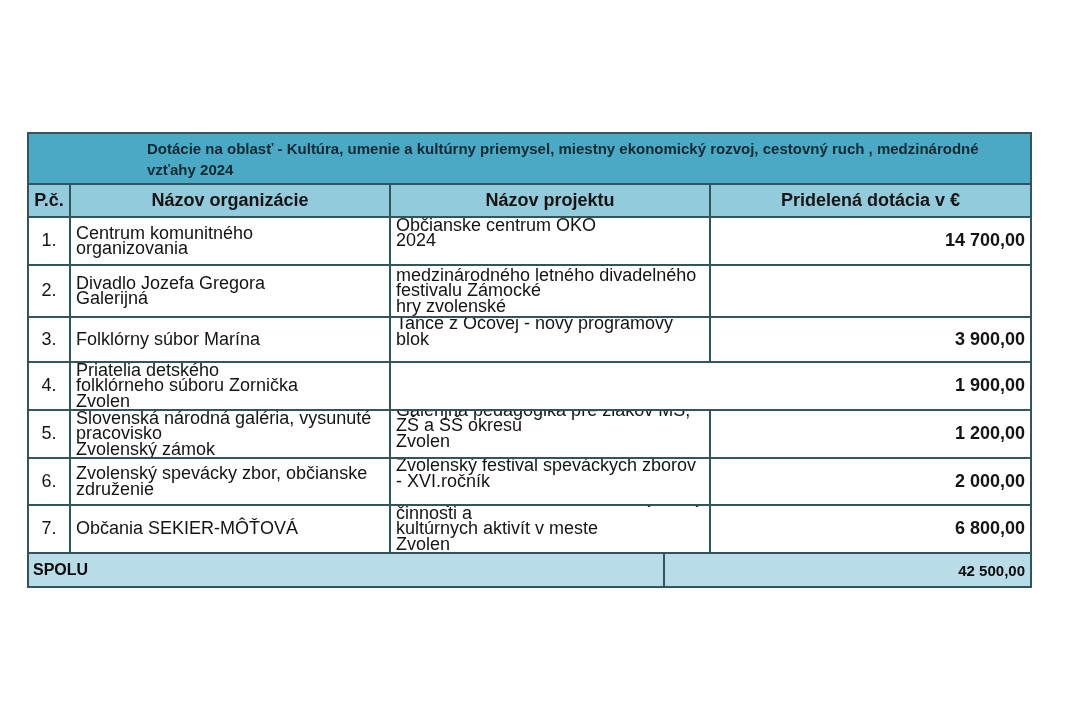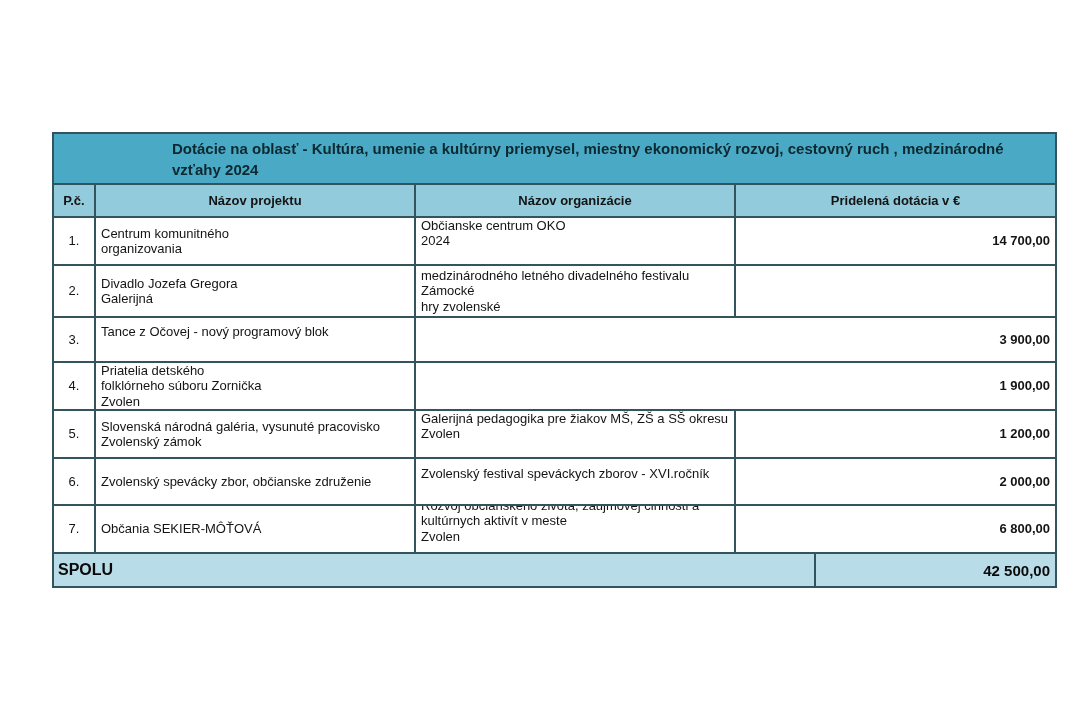--- a/index.html
+++ b/index.html
@@ -15,21 +15,21 @@
   .page{
     position:relative;
     width:1080px;height:720px;
     background:#ffffff;
     font-family:"Liberation Sans", sans-serif;
     color:var(--c-text);
     overflow:hidden;
   }
   .grant-table{
     position:absolute;
-    left:52px;top:132px;
+    left:27px;top:132px;
     width:1005px;
     border:2px solid var(--c-border);
   }
   .title-band{
     height:51px;
     background:var(--c-title-band);
     border-bottom:2px solid var(--c-border);
     display:flex;align-items:center;
     padding-left:118px;padding-right:18px;
     font-size:15px;font-weight:bold;
@@ -44,35 +44,35 @@
     display:flex;
     font-weight:bold;font-size:13px;
   }
   .row{
     display:flex;
     border-bottom:2px solid var(--c-border);
     background:#ffffff;
   }
   .cell{
     display:flex;align-items:center;
-    font-size:13px;line-height:15.5px;
+    font-size:18px;line-height:15.5px;
     overflow:hidden;
   }
   .c-num{width:42px;border-right:2px solid var(--c-border);justify-content:center;}
   .c-org{width:320px;border-right:2px solid var(--c-border);padding:1px 4px 1px 5px;white-space:pre-line;}
   .c-proj{width:320px;border-right:2px solid var(--c-border);padding:1px 4px 17px 5px;white-space:pre-line;}
   .c-amt{flex:1;justify-content:flex-end;padding-right:5px;font-weight:bold;}
   .head-row .cell{justify-content:center;padding:0;font-weight:bold;}
   .total-row{
     display:flex;
     height:32px;
     background:var(--c-total-row);
   }
   .total-label{
-    width:762px;
+    width:636px;
     border-right:2px solid var(--c-border);
     display:flex;align-items:center;
     padding-left:4px;
     font-size:16px;font-weight:bold;
     color:#0a0a0a;
   }
   .total-amount{
     flex:1;
     display:flex;align-items:center;justify-content:flex-end;
     padding-right:5px;
@@ -85,22 +85,22 @@
 <body>
 
 <div class="page">
   <div class="grant-table">
 
     <div class="title-band">Dotácie na oblasť - Kultúra, umenie a kultúrny priemysel, miestny ekonomický rozvoj, cestovný ruch , medzinárodné
 vzťahy 2024</div>
 
     <div class="head-row">
       <div class="cell c-num">P.č.</div>
+      <div class="cell c-org">Názov organizácie</div>
       <div class="cell c-proj">Názov projektu</div>
-      <div class="cell c-org">Názov organizácie</div>
       <div class="cell c-amt">Pridelená dotácia v €</div>
     </div>
 
     <div id="tbody">
         <div class="row" style="height: 48px;">
           <div class="cell c-num">1.</div>
           <div class="cell c-org">Centrum komunitného
 organizovania</div>
           <div class="cell c-proj">Občianske centrum OKO
 2024</div>
@@ -109,20 +109,21 @@
         <div class="row" style="height: 52px;">
           <div class="cell c-num">2.</div>
           <div class="cell c-org">Divadlo Jozefa Gregora
 Galerijná</div>
           <div class="cell c-proj">50. ročník
 medzinárodného letného divadelného festivalu Zámocké
 hry zvolenské</div>
         </div>
         <div class="row" style="height: 45px;">
           <div class="cell c-num">3.</div>
+          <div class="cell c-org">Folklórny súbor Marína</div>
           <div class="cell c-proj">Tance z Očovej - nový programový blok</div>
           <div class="cell c-amt">3 900,00</div>
         </div>
         <div class="row" style="height: 48px;">
           <div class="cell c-num">4.</div>
           <div class="cell c-org">Priatelia detského
 folklórneho súboru Zornička
 Zvolen</div>
           <div class="cell c-amt">1 900,00</div>
         </div>

